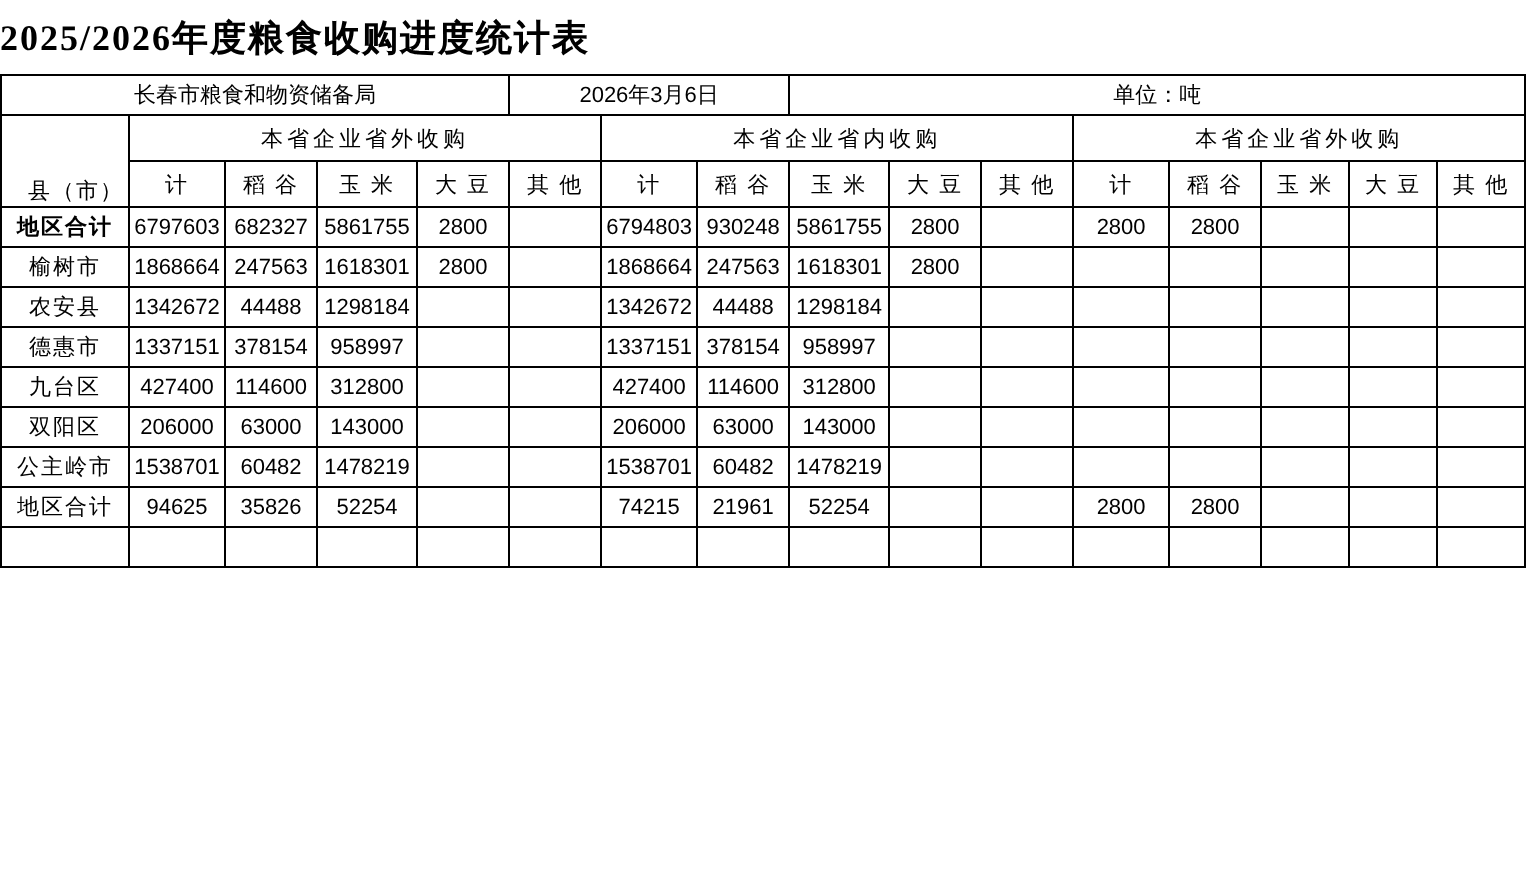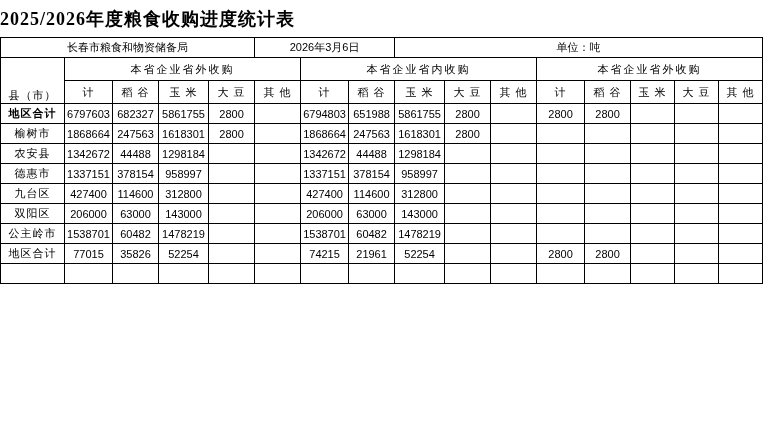--- a/index.html
+++ b/index.html
@@ -62,21 +62,21 @@
     letter-spacing: 1px;
   }
   .corner {
     height: 73px;
     font-size: 12.5px;
     letter-spacing: 1px;
     position: relative;
   }
   .corner span {
     display: block;
-    text-align: center;
+    text-align: right;
     padding-top: 30px;
   }
   .rowlabel {
     font-size: 11.5px;
     letter-spacing: 1px;
     height: 33px;
   }
   .rowlabel.bold { font-weight: bold; }
   .datacell { height: 33px; font-size: 11px; }
   .tail td { height: 12px; }
@@ -141,21 +141,21 @@
       </tr>
 
       <tr>
         <td class="rowlabel bold">地区合计</td>
         <td class="datacell">6797603</td>
         <td class="datacell">682327</td>
         <td class="datacell">5861755</td>
         <td class="datacell">2800</td>
         <td class="datacell"></td>
         <td class="datacell">6794803</td>
-        <td class="datacell">651988</td>
+        <td class="datacell">930248</td>
         <td class="datacell">5861755</td>
         <td class="datacell">2800</td>
         <td class="datacell"></td>
         <td class="datacell">2800</td>
         <td class="datacell">2800</td>
         <td class="datacell"></td>
         <td class="datacell"></td>
         <td class="datacell"></td>
       </tr>
 
@@ -268,21 +268,21 @@
         <td class="datacell"></td>
         <td class="datacell"></td>
         <td class="datacell"></td>
         <td class="datacell"></td>
         <td class="datacell"></td>
         <td class="datacell"></td>
       </tr>
 
       <tr>
         <td class="rowlabel">地区合计</td>
-        <td class="datacell">77015</td>
+        <td class="datacell">94625</td>
         <td class="datacell">35826</td>
         <td class="datacell">52254</td>
         <td class="datacell"></td>
         <td class="datacell"></td>
         <td class="datacell">74215</td>
         <td class="datacell">21961</td>
         <td class="datacell">52254</td>
         <td class="datacell"></td>
         <td class="datacell"></td>
         <td class="datacell">2800</td>

